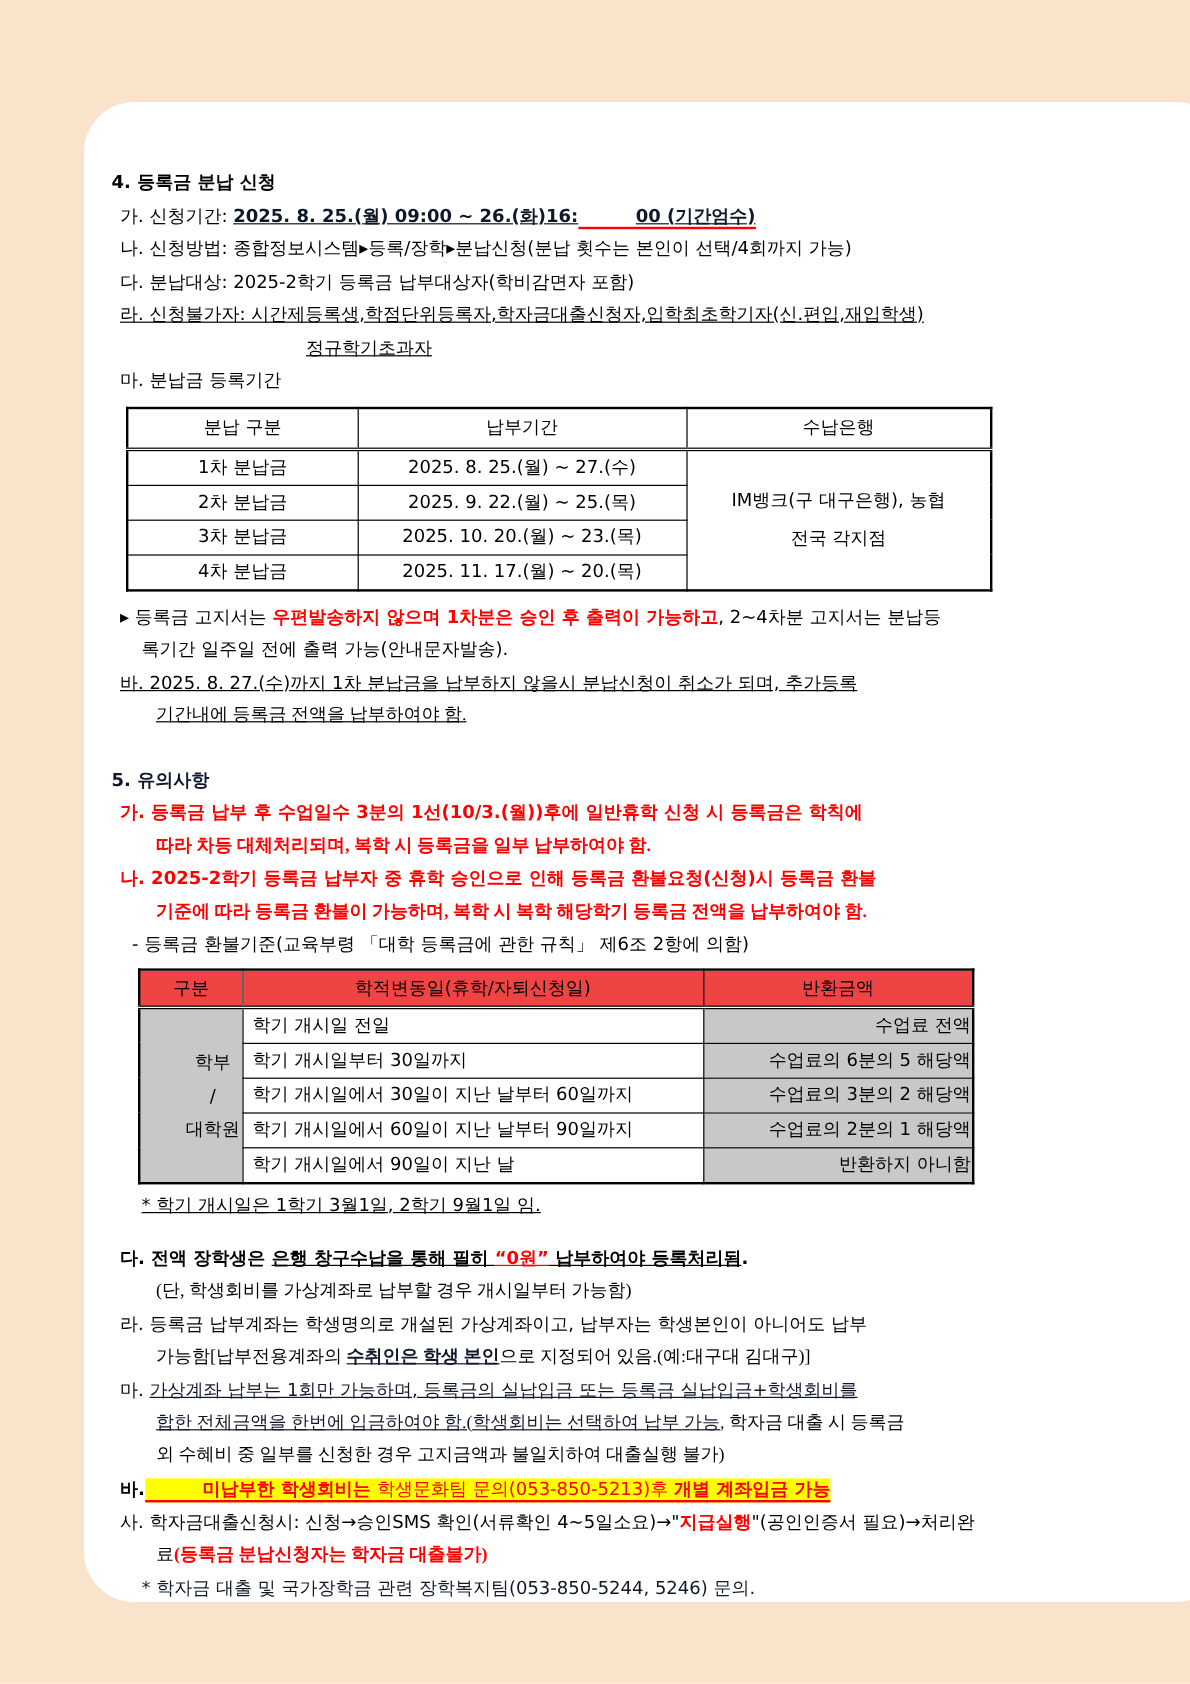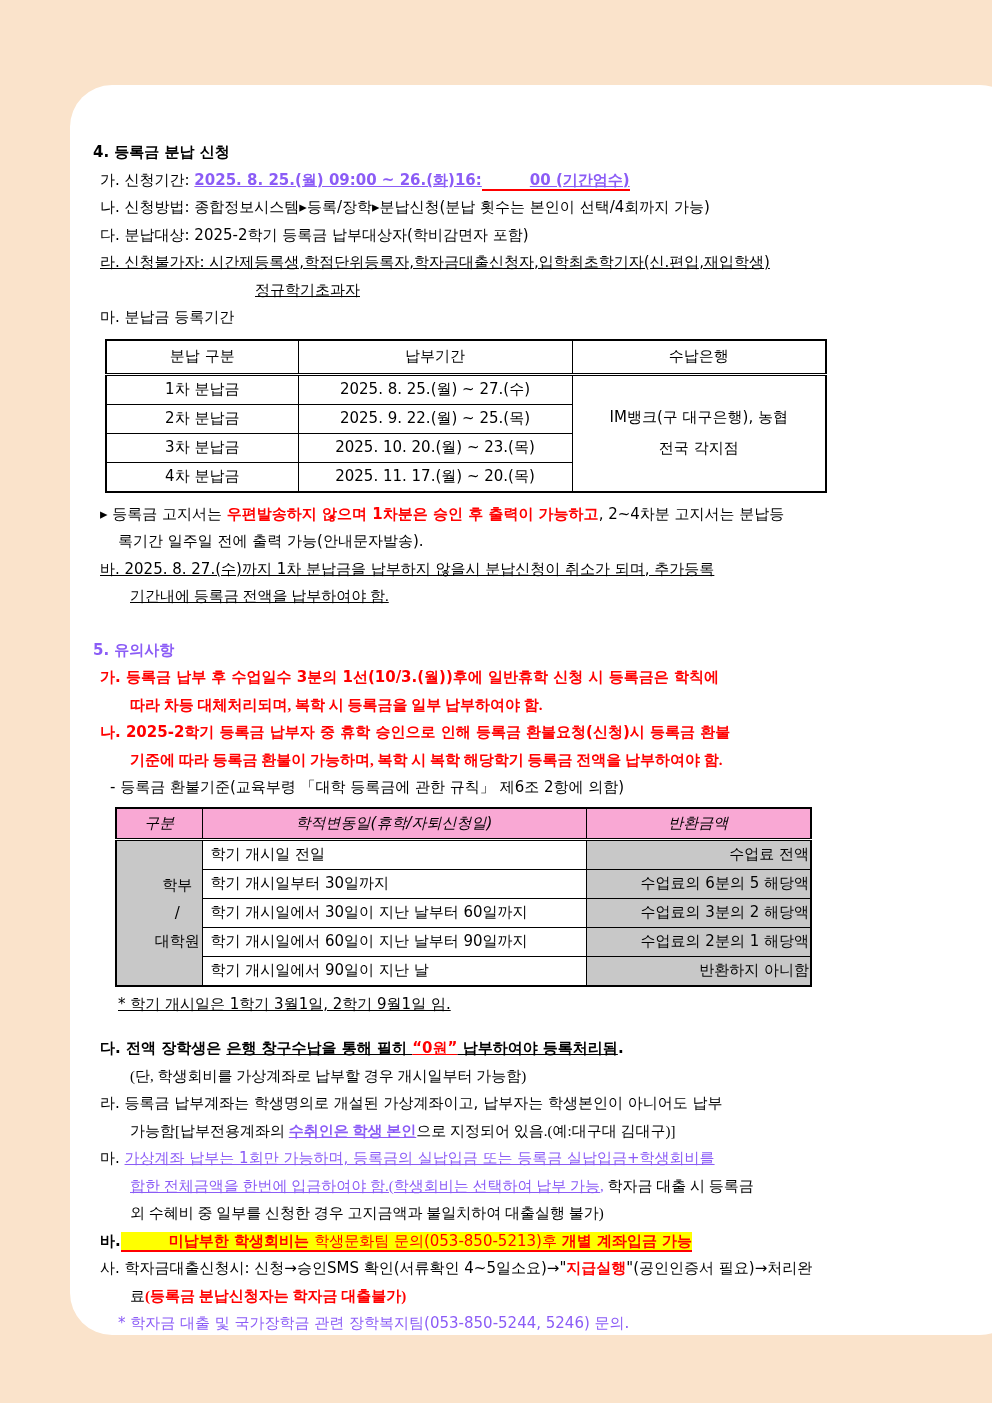--- a/index.html
+++ b/index.html
@@ -10,37 +10,37 @@
     font-size:15px;color:#000;
   }
   .panel{
     position:absolute;left:70px;top:85px;width:952px;height:1250px;
     background:#FFFFFF;border-radius:42px;box-sizing:border-box;
     padding:54px 20px 0 23px;overflow:hidden;
   }
   .ln{line-height:27.5px;white-space:nowrap;}
   .b{font-weight:bold;}
   .rd{color:#FF0000;}
-  .bl{color:#8b5cf6;}
+  .bl{color:#0f172a;}
   .u{text-decoration:underline;}
   .redline{border-bottom:2px solid #FF0000;padding-left:48px;}
   .hl{background:#FFFF00;}
   .i1{padding-left:7px;}
   .i2{padding-left:162px;}
   .i3{padding-left:37px;font-family:Liberation Serif, serif;}
   .i4{padding-left:25px;}
   .i5{padding-left:17px;}
   table{border-collapse:collapse;table-layout:fixed;border:2px solid #000;}
   td{border:1px solid #000;text-align:center;vertical-align:middle;overflow:hidden;}
   .t1{width:720px;margin:7px 0 8px 12px;}
   .t1 .hdr td{height:30px;border-bottom:3px double #000;}
   .t1 td{height:26px;}
   .t1 .bank div{line-height:31px;}
   .t2{width:695px;margin:5px 0 4px 22px;}
-  .t2 .hdr td{height:27px;border-bottom:3px double #000;background:#f9a8d4;font-style:italic;}
+  .t2 .hdr td{height:27px;border-bottom:3px double #000;background:#ef4444;}
   .t2 td{height:26px;}
   .t2 .c1{background:#C8C8C8;}
   .t2 .c2{text-align:left;padding-left:8px;background:#FFFFFF;}
   .t2 .c3{text-align:right;padding-left:8px;background:#C8C8C8;}
   .t2 .gubun div{line-height:28px;padding-left:36px;}
   .gap2{height:26px;}
   .gap3{height:17px;}
 </style>
 </head>
 <body>

